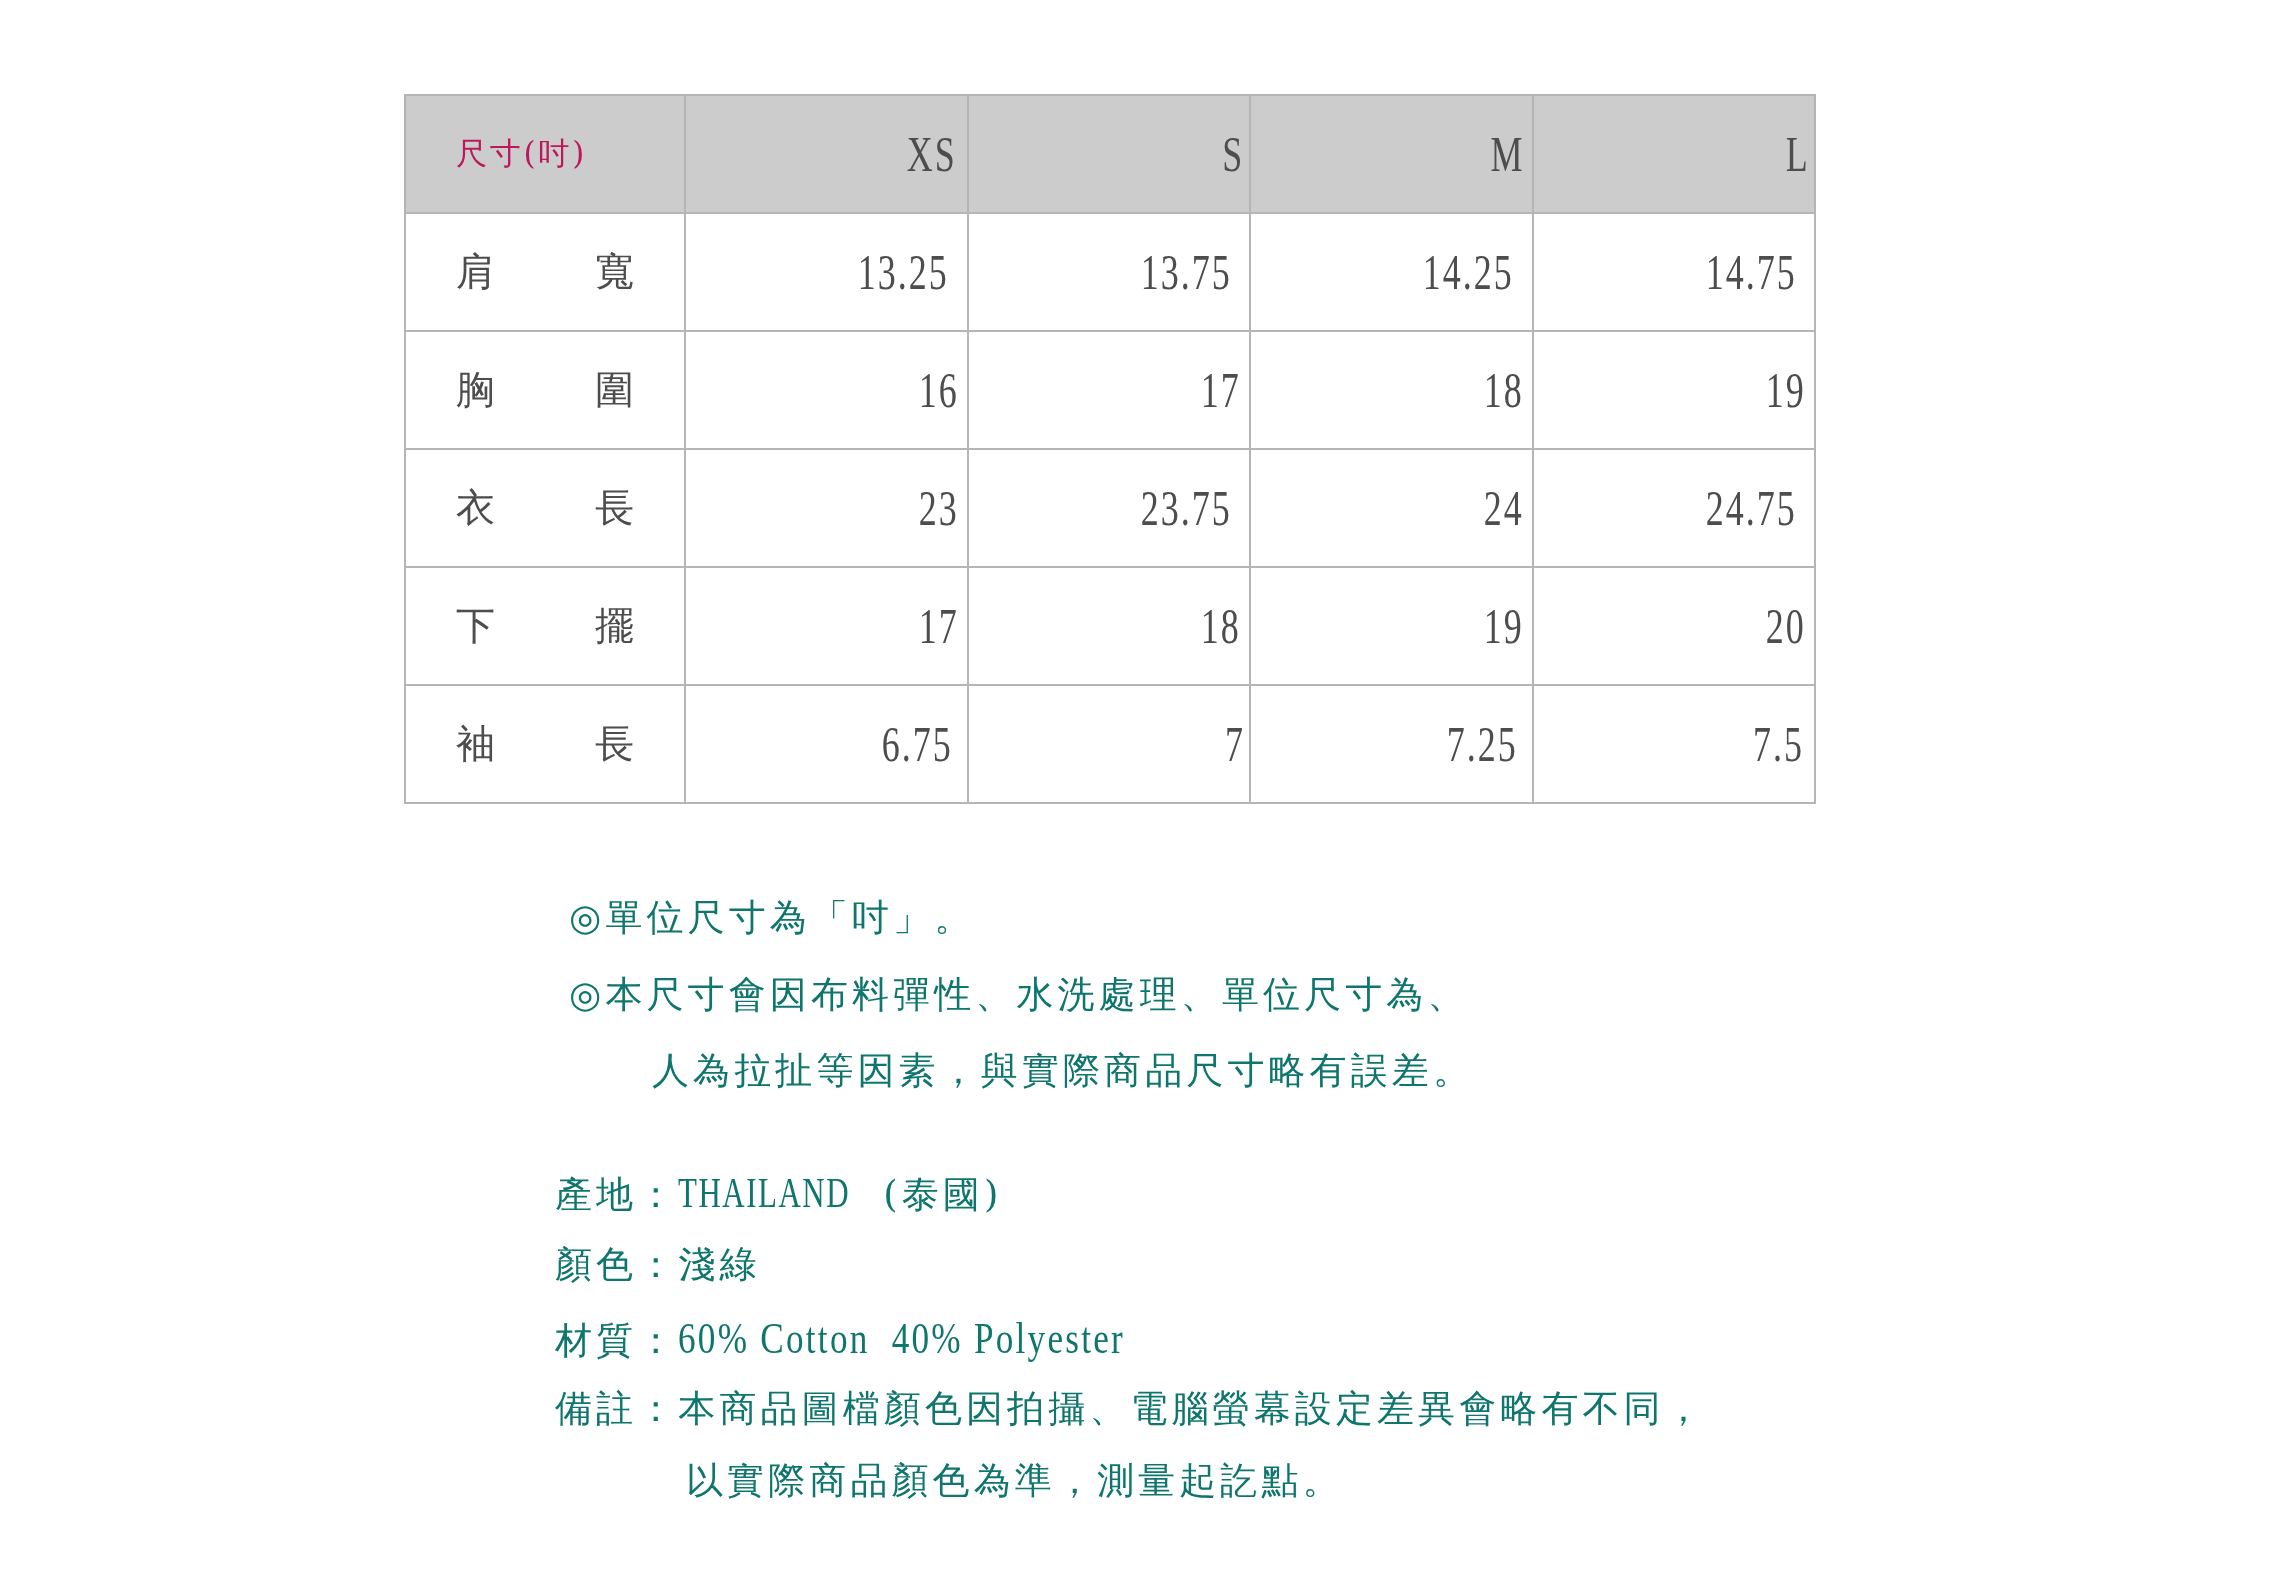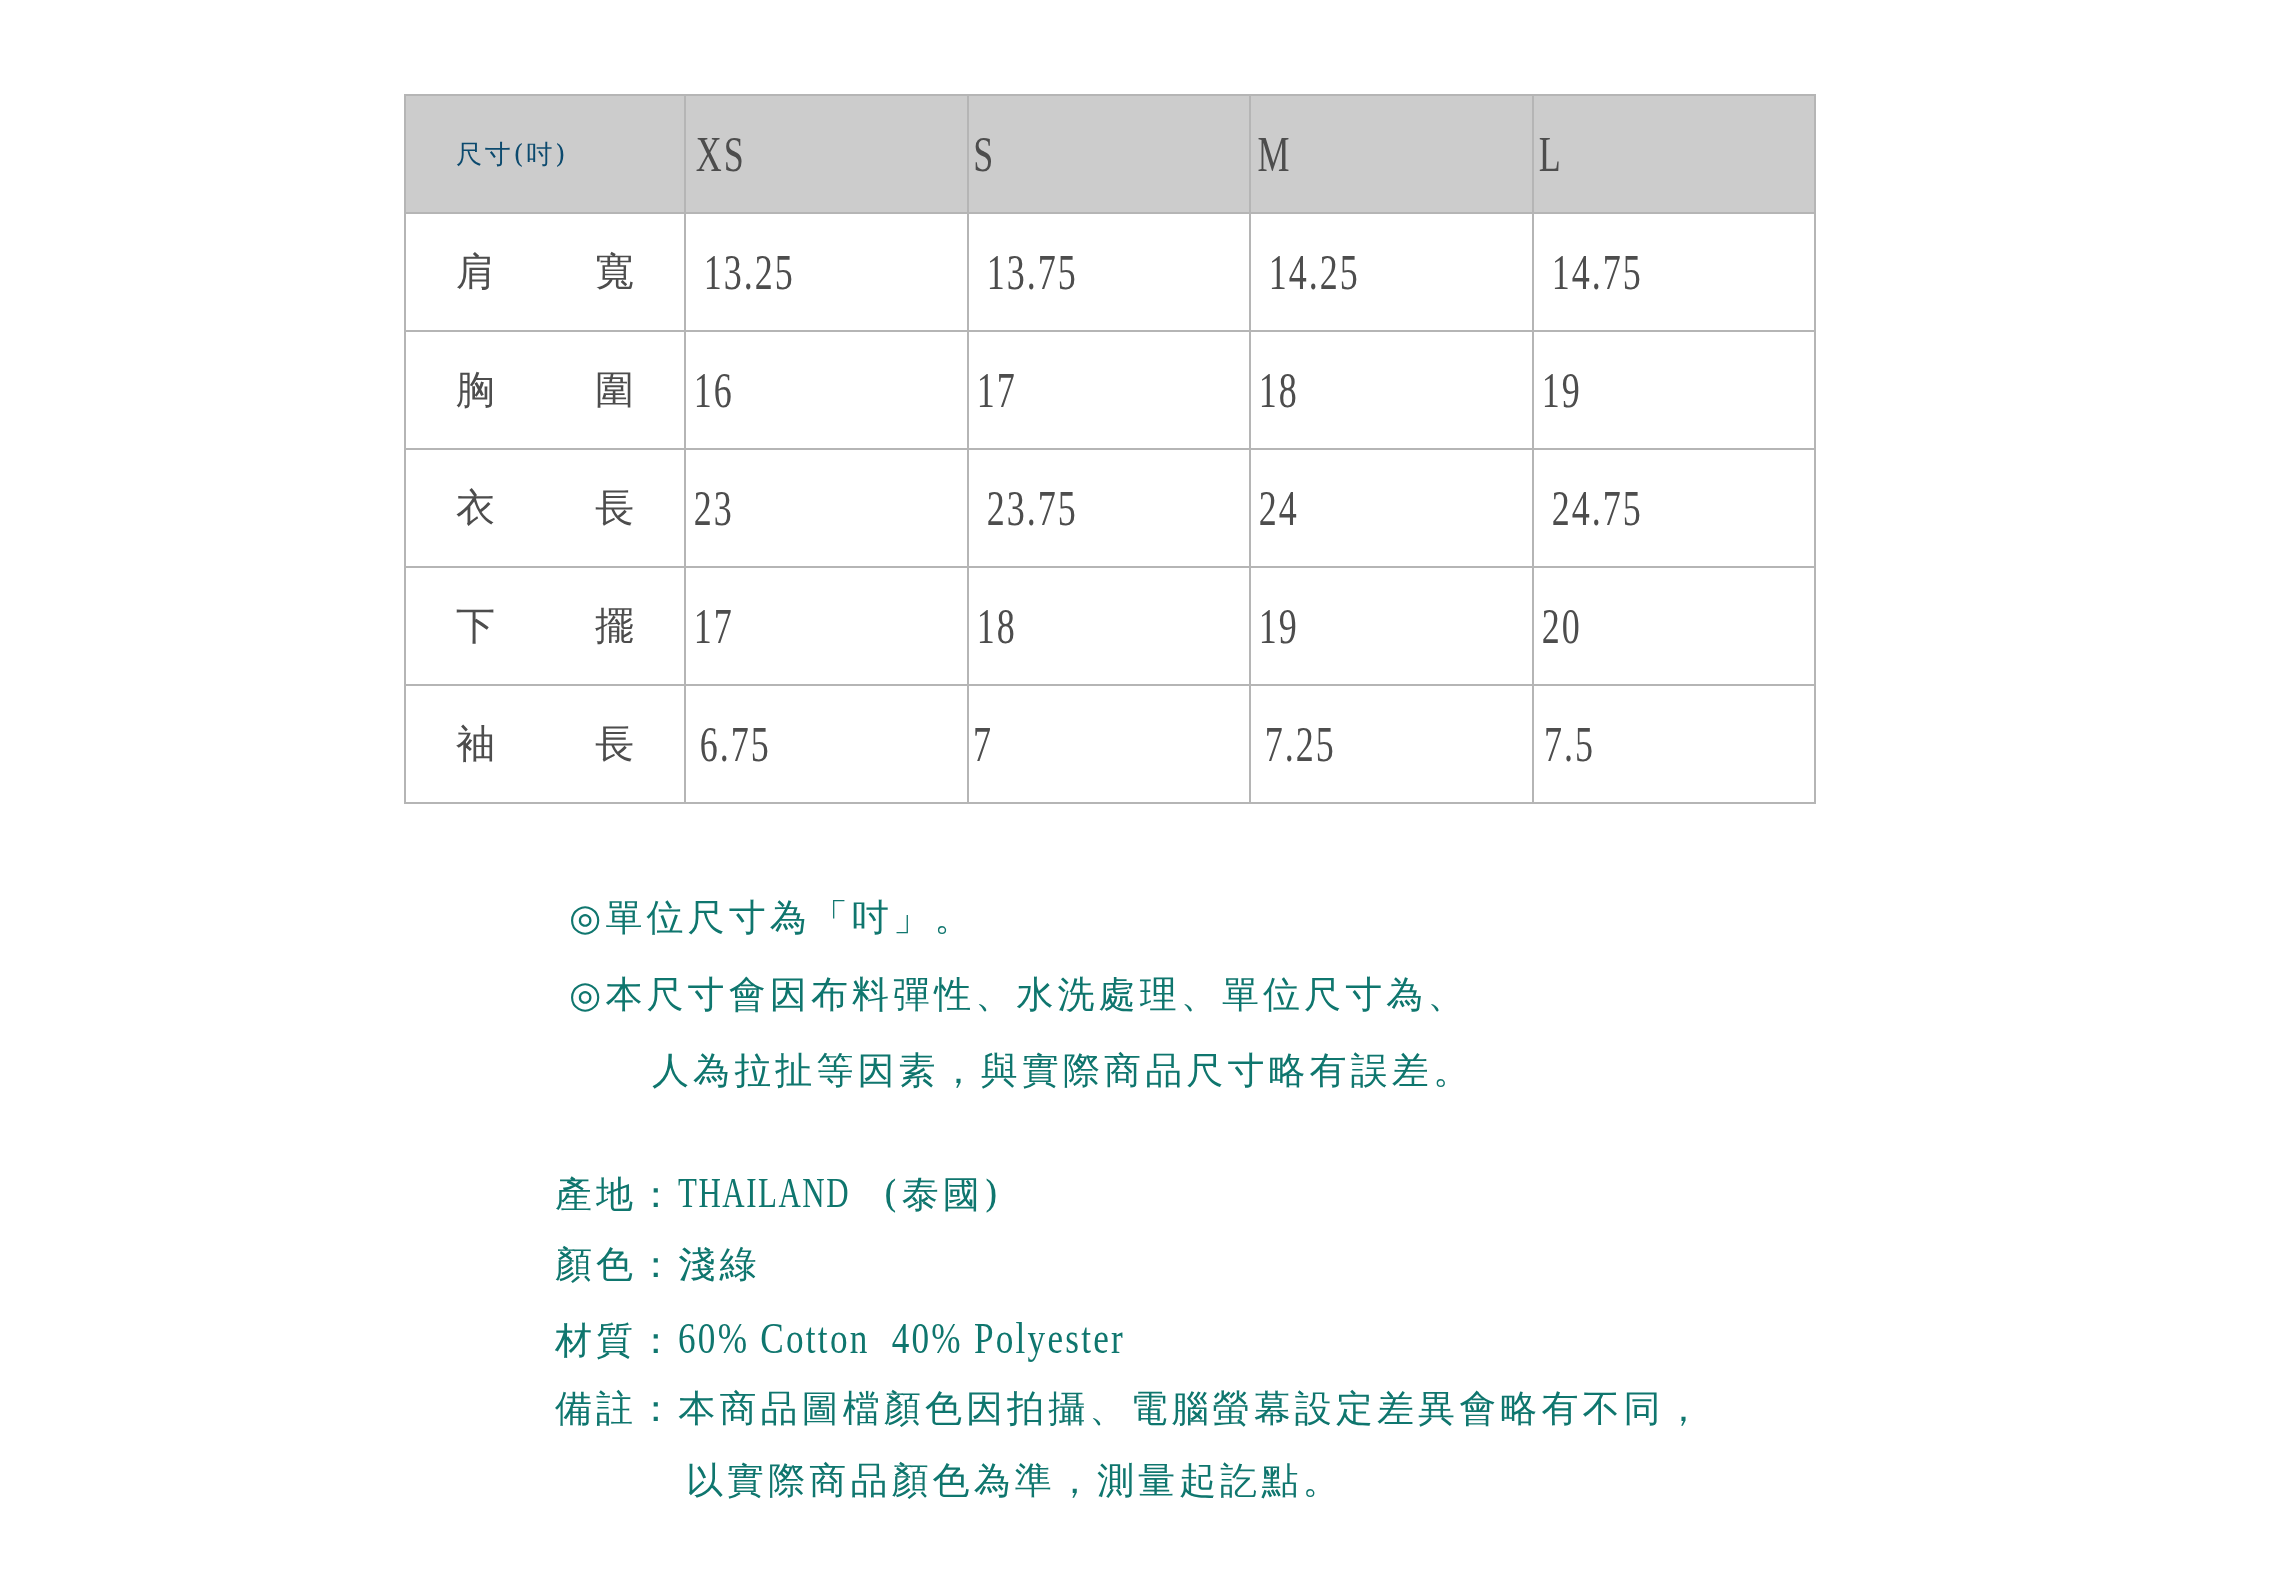--- a/index.html
+++ b/index.html
@@ -1,27 +1,27 @@
 <!DOCTYPE html>
 <html style="font-size:11px"><head>
 <meta charset="utf-8">
 <style>
   html, body { margin: 0; padding: 0; background: #ffffff; }
   body { width: 2295px; height: 1596px; position: relative; overflow: hidden;
          font-family: "DejaVu Serif", "Liberation Serif", serif; color: #4a4a4a; }
   .size-table { position: absolute; left: 404px; top: 94px; width: 1412px;
                 border-collapse: collapse; table-layout: fixed; }
   .size-table td, .size-table th { border: 2.8px solid #b5b5b5; height: 116px; padding: 0;
-                text-align: left; vertical-align: middle; font-weight: normal; }
+                text-align: right; vertical-align: middle; font-weight: normal; }
   .size-table thead th { background: #cccccc; }
   .size-table col.c0 { width: 280px; }
   .num { display: inline-block; font-family: "Liberation Serif", serif; font-size: 50px;
          transform: scaleX(0.72); letter-spacing: 2.8px; color: #4d4d4d; }
   .hdr-first { text-align: left !important; padding-left: 50px !important; }
-  .hdr-first span { font-size: 26px; letter-spacing: 2.8px; color: #0c4a6e; }
+  .hdr-first span { font-size: 31px; letter-spacing: 2.8px; color: #be185d; }
   .rowlabel { position: relative; }
   .rowlabel .ch1, .rowlabel .ch2 { position: absolute; top: 50%; transform: translateY(-50%);
          font-size: 39px; color: #4d4d4d; }
   .rowlabel .ch1 { left: 50px; }
   .rowlabel .ch2 { left: 189px; }
   .line { position: absolute; font-size: 37px; letter-spacing: 4.1px; white-space: nowrap; color: #0f766e; }
   .latin { font-family: "Liberation Serif", serif; display: inline-block; transform-origin: left center; }
 </style>
 </head>
 <body>

